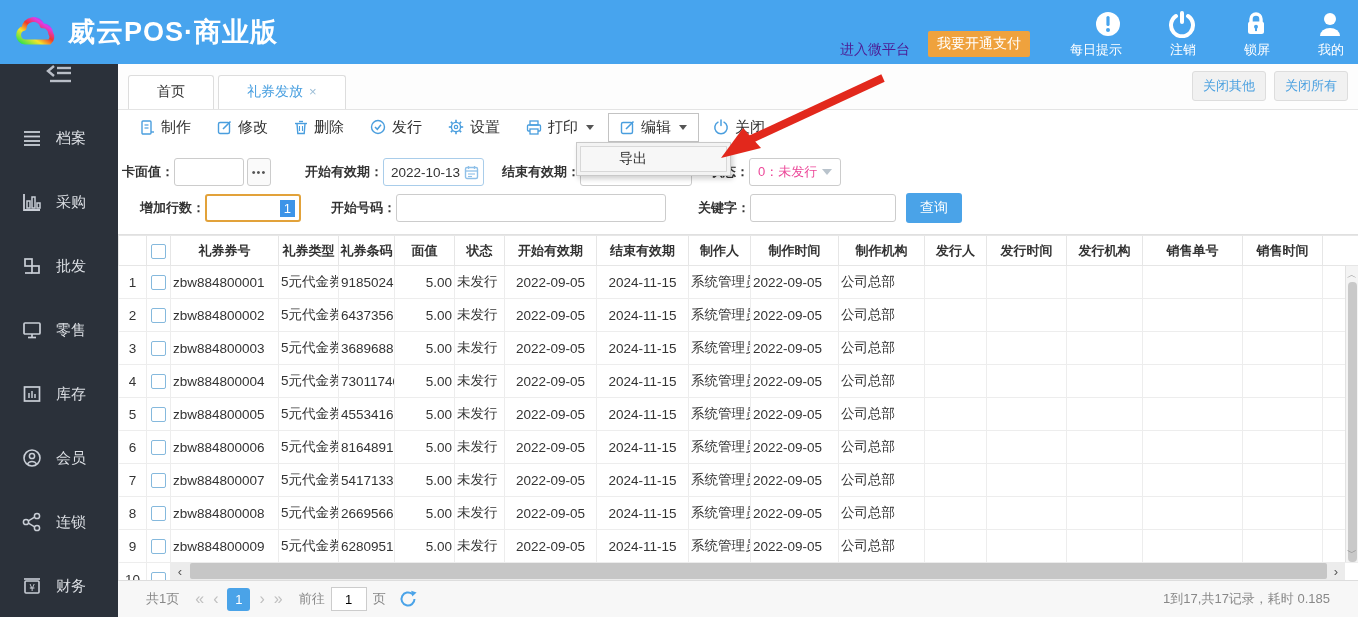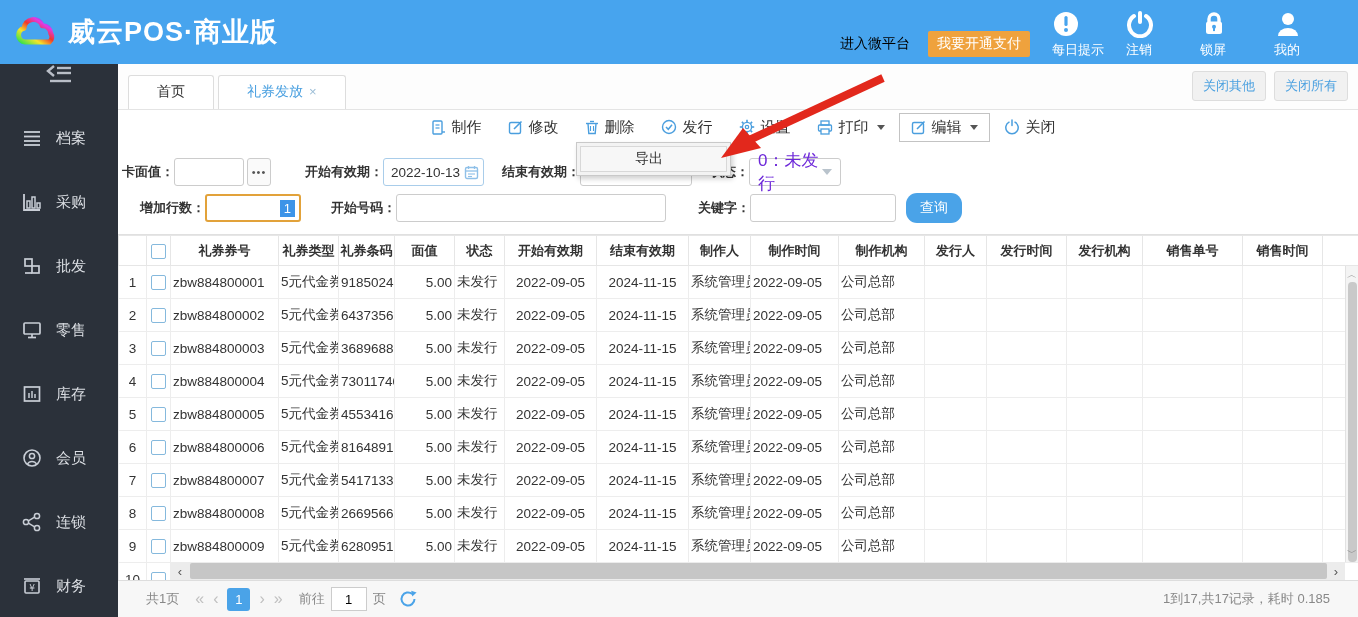--- a/index.html
+++ b/index.html
@@ -5,24 +5,24 @@
   * { margin:0; padding:0; box-sizing:border-box; }
   html,body { width:1358px; height:617px; overflow:hidden;
     font-family:"Liberation Sans","DejaVu Sans",sans-serif; background:#fff; }
 
   
   .app-header { height:64px; background:#47a4ee; display:flex; align-items:center;
     padding:0 14px 0 14px; color:#fff; position:relative; }
   .logo-wrap { display:flex; align-items:center; gap:8px; }
   .app-title { font-size:27px; font-weight:bold; letter-spacing:1px; }
   .header-right { margin-left:auto; display:flex; align-items:flex-end; gap:4px; height:100%; padding-bottom:5px; }
-  .hdr-link { font-size:14px; color:#000000; margin:0 14px 6px 0; cursor:pointer; }
+  .hdr-link { font-size:14px; color:#4c1d95; margin:0 14px 0 0; cursor:pointer; }
   .hdr-badge { font-size:14px; color:#fff; background:#efa23d; padding:4px 9px; margin:0 18px 2px 0;
     border-radius:2px; cursor:pointer; }
-  .hdr-item { width:70px; display:flex; flex-direction:column; align-items:flex-start; gap:3px; cursor:pointer; }
+  .hdr-item { width:70px; display:flex; flex-direction:column; align-items:flex-end; gap:3px; cursor:pointer; }
   .hdr-item .lbl { font-size:13px; color:#fff; white-space:nowrap; }
 
   
   .content { display:flex; height:553px; }
   .sidebar { width:118px; background:#2b313a; flex-shrink:0; display:flex; flex-direction:column;gap:44px; }
   .collapse-btn { height:52px; display:flex; align-items:center; justify-content:center; cursor:pointer; }
   .side-item { height:40px; display:flex; align-items:center; gap:14px; padding-left:22px; cursor:pointer; }
   .side-item .lbl { font-size:15px; color:#dcdfe4; }
   .main { flex:1; position:relative; background:#fff; overflow:hidden; display:flex; flex-direction:column; }
 
@@ -30,54 +30,54 @@
   .tabbar { height:46px; border-bottom:1px solid #e4e4e4; display:flex; align-items:flex-end; padding:0 10px; background:#fdfdfd; }
   .tab { border:1px solid #ddd; border-bottom:none; background:#fff; padding:7px 28px 8px;
     font-size:14px; color:#333; margin-right:4px; border-radius:3px 3px 0 0; cursor:pointer; }
   .tab.active { color:#4aa0e0; }
   .tab .x { color:#9bbdd6; margin-left:6px; font-size:13px; }
   .tab-actions { margin-left:auto; display:flex; gap:8px; padding-bottom:8px; }
   .tab-actions button { background:#f1f1f1; border:1px solid #ddd; border-radius:3px; color:#4aa0e0;
     font-size:13px; padding:5px 10px; cursor:pointer; font-family:inherit; }
 
   
-  .toolbar { height:34px; display:flex; align-items:center; padding-left:10px; gap:2px;justify-content:center; }
+  .toolbar { height:34px; display:flex; align-items:center; padding-left:10px; gap:2px; }
   .tbtn { display:flex; align-items:center; gap:6px; padding:4px 11px; font-size:15px; color:#333;
     background:transparent; border:1px solid transparent; cursor:pointer; font-family:inherit; }
   .tbtn.open { border:1px solid #c3c3c3; background:#fff; }
   .caret { width:0; height:0; border-left:4px solid transparent; border-right:4px solid transparent;
     border-top:5px solid #555; margin-left:2px; }
 
   
   .filters { padding:8px 0 6px; }
   .frow { display:flex; align-items:center; height:32px; margin:4px 0; }
   .flabel { font-size:13px; font-weight:bold; color:#333; white-space:nowrap; }
   .txt { border:1px solid #ccc; border-radius:3px; height:28px; font-size:13px; padding:0 6px;
     font-family:inherit; color:#333; background:#fff; }
   .more-btn { width:24px; height:28px; border:1px solid #ccc; border-radius:3px; background:#fafafa;
     font-size:11px; letter-spacing:1px; color:#555; cursor:pointer; margin-left:3px; }
   .date-box { display:flex; align-items:center; border:1px solid #a9cdea; border-radius:3px; height:28px;
     padding:0 4px 0 7px; gap:4px; background:#fff; }
   .date-box .dv { font-size:13.5px; color:#333; }
   .sel-box { display:flex; align-items:center; justify-content:space-between; border:1px solid #ccc;
     border-radius:3px; height:28px; width:92px; padding:0 8px; background:#fff; cursor:pointer; }
-  .sel-box .sv { font-size:17px; color:#6d28d9; }
+  .sel-box .sv { font-size:13px; color:#ec4899; }
   .chev { width:0; height:0; border-left:5px solid transparent; border-right:5px solid transparent;
     border-top:6px solid #b9c3cc; }
   .addrows-box { width:96px; height:28px; border:2px solid #e2a23a; border-radius:3px; background:#fff;
     display:flex; align-items:center; justify-content:flex-end; padding:0 4px; }
   .addrows-box .selval { background:#3d94e8; color:#fff; font-size:13px; padding:1px 4px; }
-  .query-btn { background:#4aa3e8; color:#fff; border:none; border-radius:11px; height:30px; padding:0 14px;
+  .query-btn { background:#4aa3e8; color:#fff; border:none; border-radius:3px; height:30px; padding:0 14px;
     font-size:14px; cursor:pointer; margin-left:10px; font-family:inherit; }
 
   
   .dropdown { position:absolute; left:458px; top:78px; width:155px; background:#f3f3f3;
     border:1px solid #c9c9c9; box-shadow:2px 3px 5px rgba(0,0,0,.18); z-index:50; padding:3px; }
   .dropdown .item { background:#f7f7f7; border:1px solid #d8d8d8; height:26px; display:flex;
-    align-items:center; padding-left:54px; font-size:14px; color:#333; cursor:pointer; }
+    align-items:center; padding-left:38px; font-size:14px; color:#333; cursor:pointer; }
 
   
   .red-arrow { position:absolute; left:555px; top:6px; z-index:60; pointer-events:none; }
 
   
   .table-wrap { position:relative; flex:1; overflow:hidden; border-top:1px solid #e0e0e0; }
   table.grid { border-collapse:collapse; table-layout:fixed; width:1310px; }
   .grid th { height:30px; font-size:13px; font-weight:bold; color:#333; border:1px solid #e6e6e6;
     background:#fff; white-space:nowrap; overflow:hidden; text-align:center; }
   .grid td { height:33px; font-size:13.5px; color:#333; border:1px solid #ededed; white-space:nowrap;

